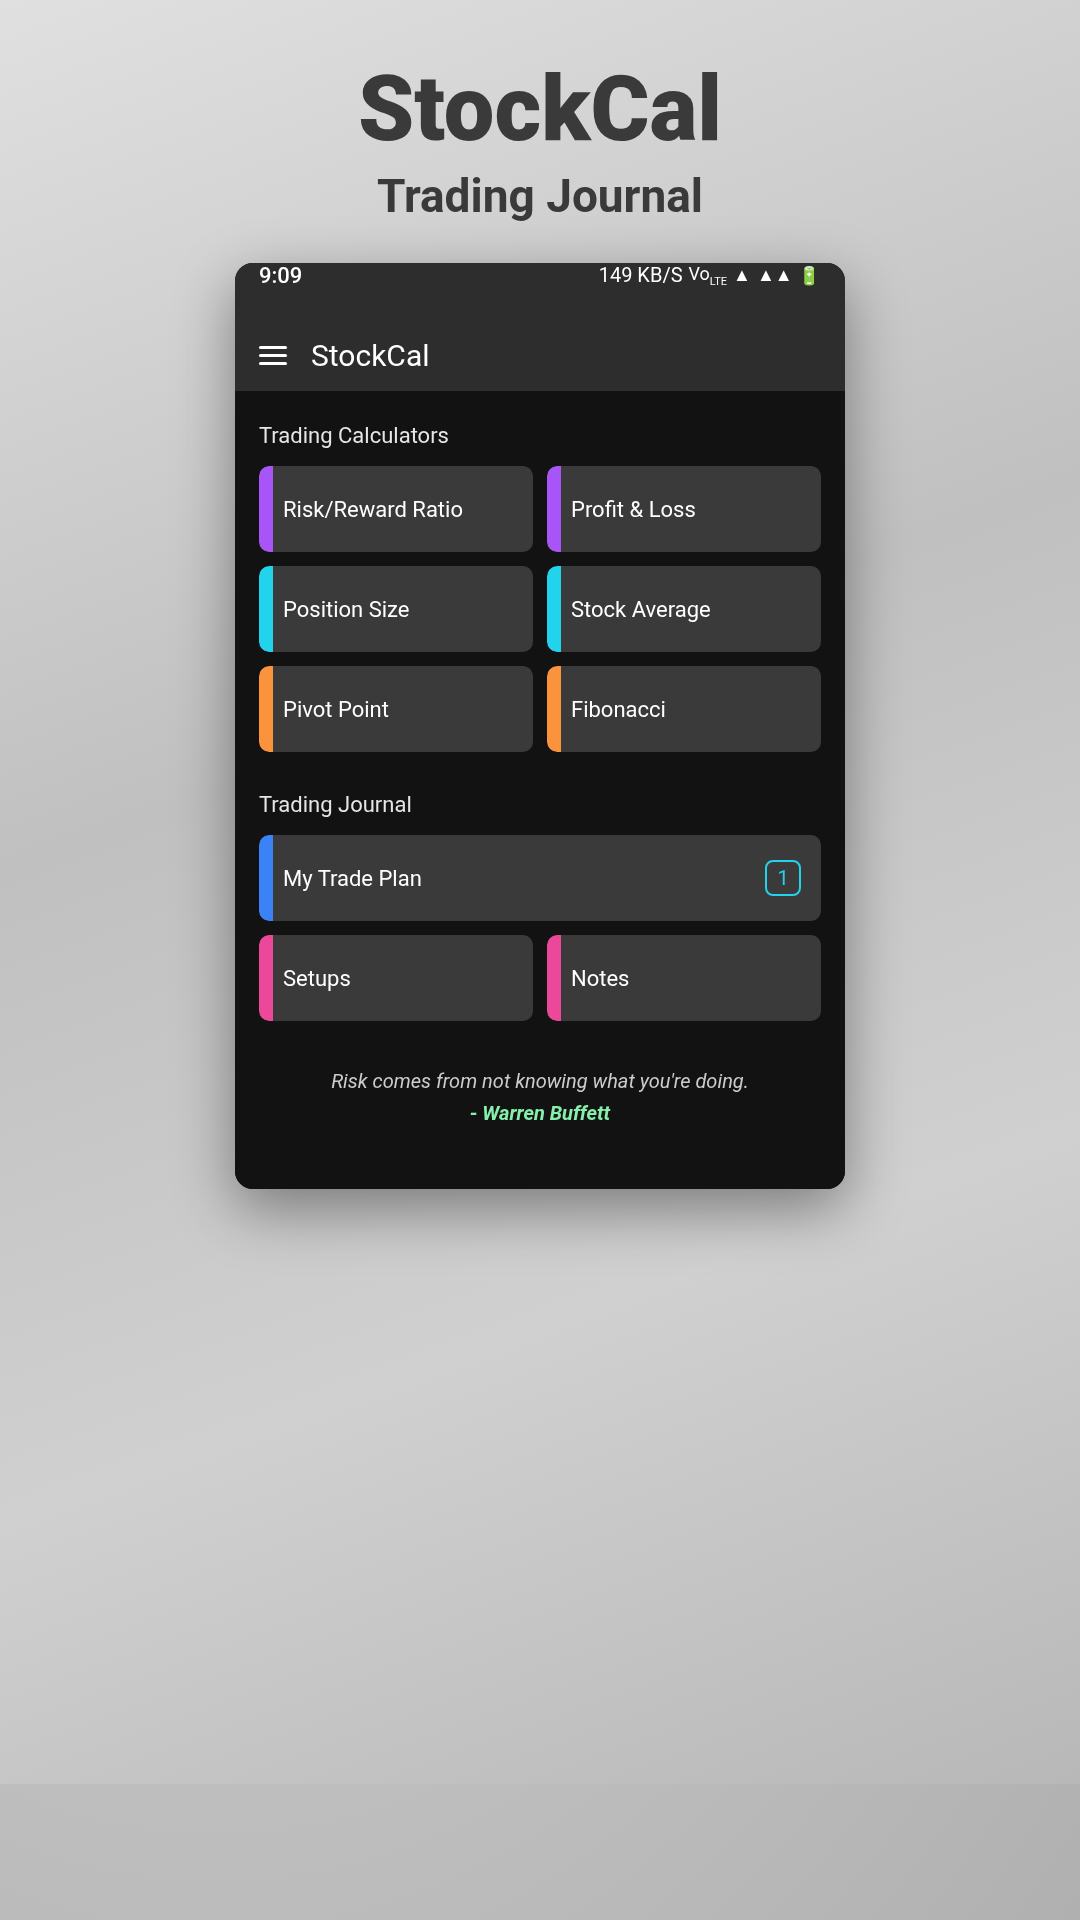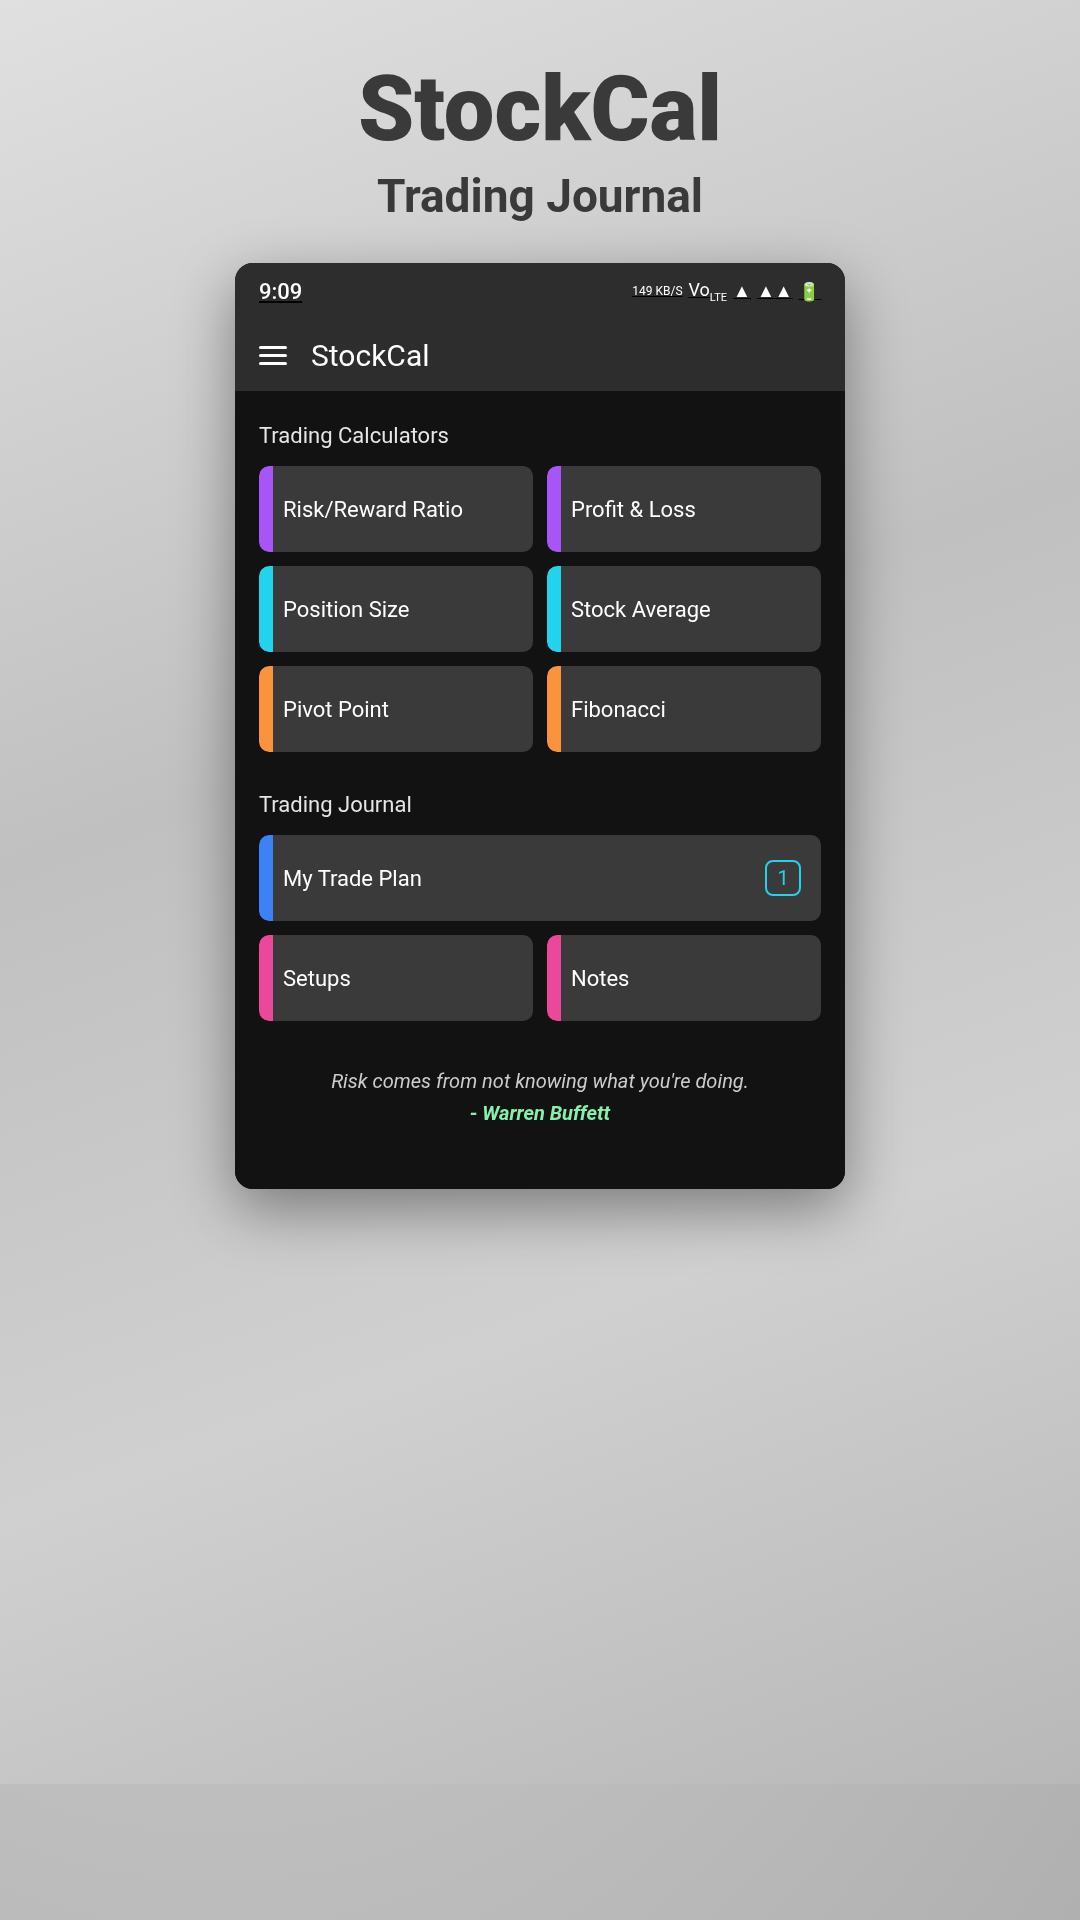--- a/index.html
+++ b/index.html
@@ -55,40 +55,39 @@
       box-shadow: 0 20px 60px rgba(0,0,0,0.4);
     }
 
     
     .status-bar {
       width: 100%;
       height: 56px;
       background: #2d2d2d;
       display: flex;
       justify-content: space-between;
-      align-items: center;
+      align-items: flex-start;
       padding: 0 24px;
-      text-decoration: underline;
     }
 
     .status-time {
       color: #ffffff;
       font-size: 22px;
       font-weight: 500;
     }
 
     .status-icons {
       display: flex;
       align-items: center;
       gap: 6px;
     }
 
     .status-text {
       color: #ffffff;
-      font-size: 12px;
+      font-size: 20px;
     }
 
     .status-icon-item {
       color: #ffffff;
       font-size: 18px;
     }
 
     
     .app-bar {
       width: 100%;

